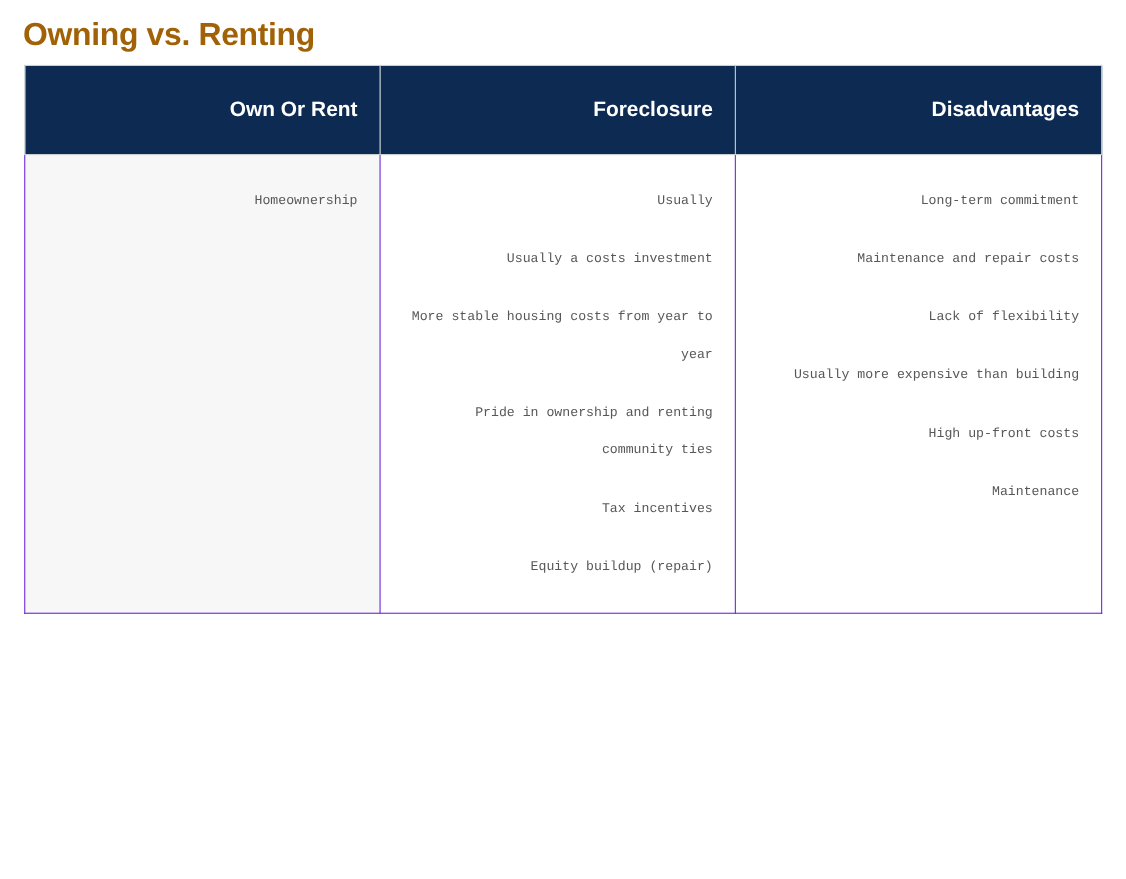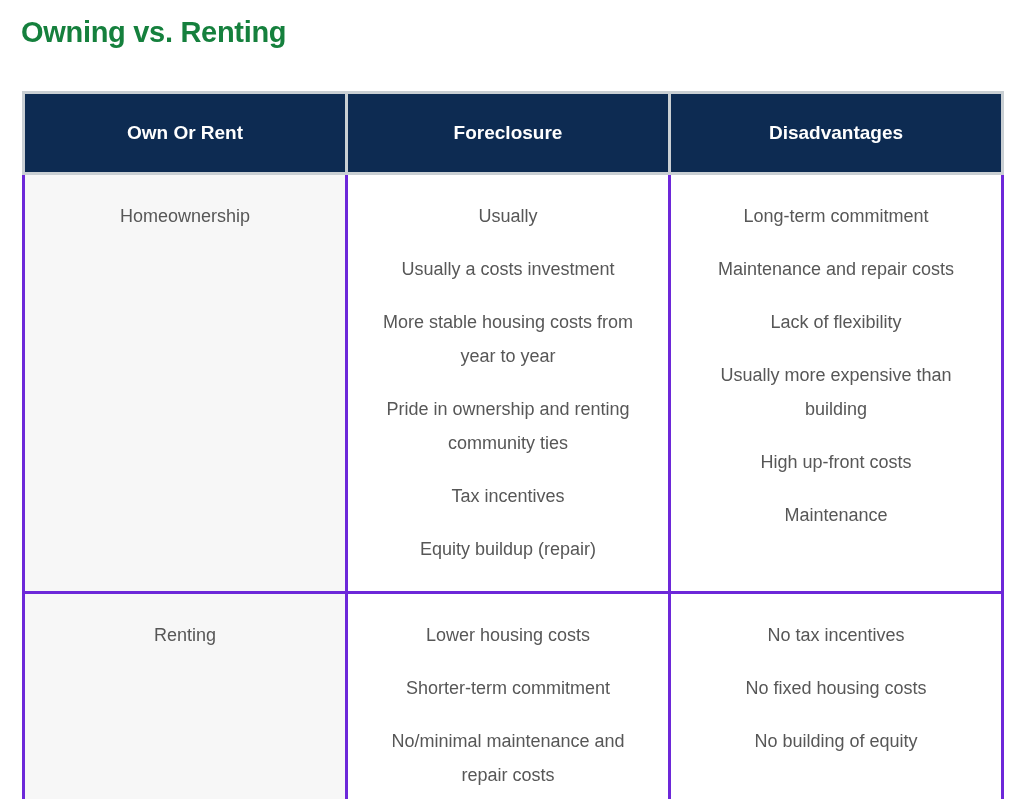--- a/index.html
+++ b/index.html
@@ -8,54 +8,55 @@
     background: #ffffff;
     font-family: "Liberation Sans", sans-serif;
   }
   .page {
     width: 1024px;
     height: 799px;
     background: #ffffff;
     padding: 16px 22px 0 22px;
   }
   .page-title {
-    color: #15803d;
+    color: #a16207;
     font-size: 29px;
     font-weight: 700;
     letter-spacing: -0.3px;
     margin-left: -1px;
-    margin-bottom: 42px;
+    margin-bottom: 10px;
   }
   table.compare-table {
     border-collapse: collapse;
     width: 979px;
     table-layout: fixed;
   }
   .compare-table th,
   .compare-table td {
-    border: 3px solid #6d28d9;
-    text-align: center;
+    border: 1px solid #6d28d9;
+    text-align: right;
     vertical-align: top;
   }
   .compare-table thead th {
     background: #0d2b52;
     color: #ffffff;
     font-size: 19px;
     font-weight: 700;
     height: 81px;
     vertical-align: middle;
     padding: 0 20px;
     border-color: #c9cfd3;
   }
   .compare-table td {
-    font-size: 18px;
+    font-size: 12px;
     color: #575757;
     line-height: 34px;
     padding: 24px 20px 6px 20px;
     background: #ffffff;
+    font-family: Liberation Mono, monospace;
   }
   .compare-table td.category-cell {
     background: #f7f7f7;
   }
   .compare-table td p {
     margin: 0 0 19px 0;
   }
   .row-homeownership { height: 413px; }
   .row-renting { height: 222px; }
 </style>
@@ -93,30 +94,15 @@
           </td>
         <td>
             <p>Long-term commitment</p>
             <p>Maintenance and repair costs</p>
             <p>Lack of flexibility</p>
             <p>Usually more expensive than building</p>
             <p>High up-front costs</p>
             <p>Maintenance</p>
           </td>
       </tr>
-      <tr class="row-renting">
-        <td class="category-cell">
-          <p>Renting</p>
-        </td>
-        <td>
-            <p>Lower housing costs</p>
-            <p>Shorter-term commitment</p>
-            <p>No/minimal maintenance and repair costs</p>
-          </td>
-        <td>
-            <p>No tax incentives</p>
-            <p>No fixed housing costs</p>
-            <p>No building of equity</p>
-          </td>
-      </tr>
     </tbody>
   </table>
 </div>
 
 </body></html>

